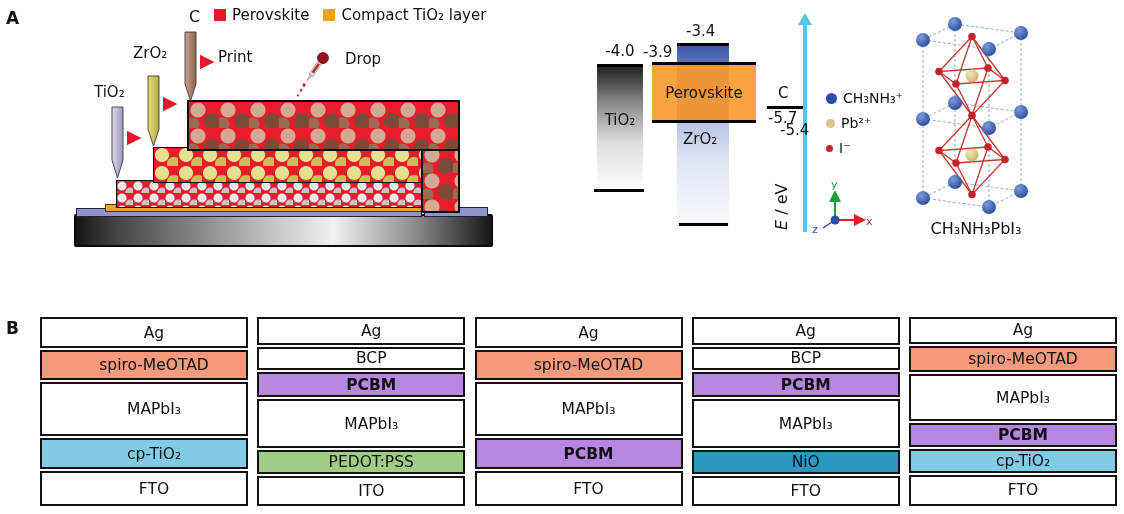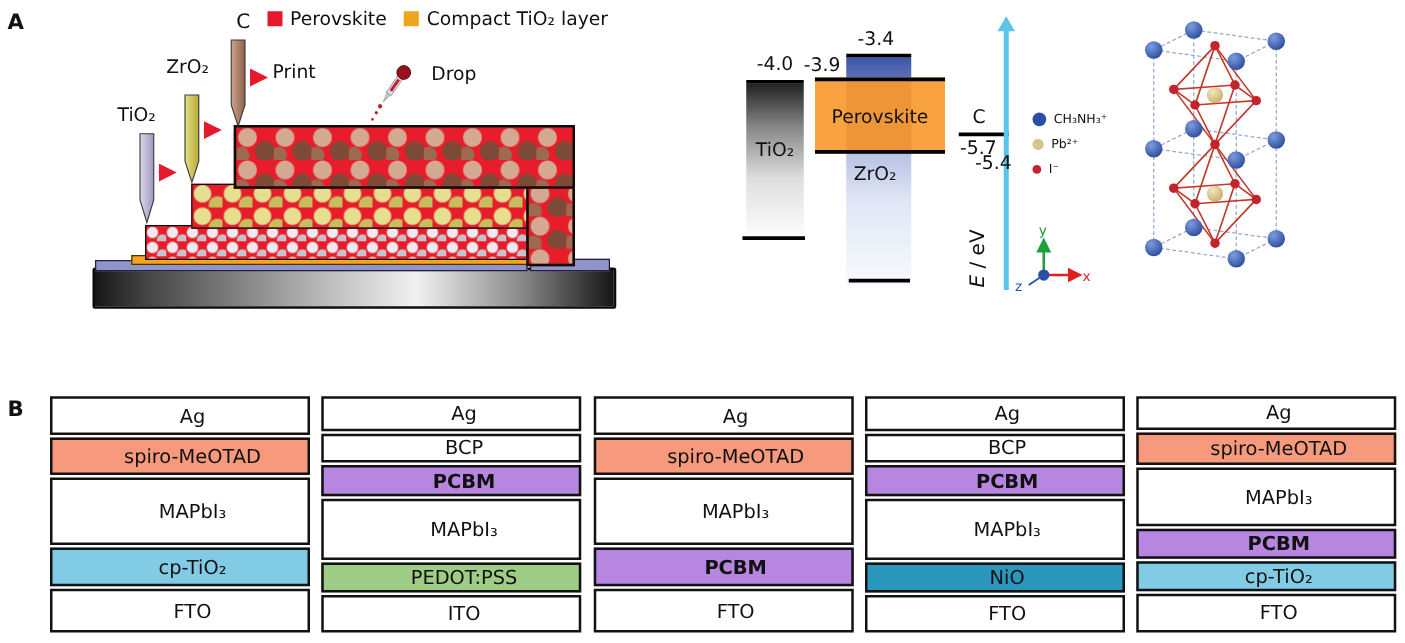--- a/index.html
+++ b/index.html
@@ -51,21 +51,21 @@
   .pvk-text{position:relative;z-index:1;}
   .c-line{left:767px;top:106px;width:40px;height:3px;background:#000;}
   .e-axis{left:803px;top:24px;width:4px;height:208px;background:#58c5e9;}
   .e-axis-head{left:798px;top:13px;width:0;height:0;border-left:7px solid transparent;
      border-right:7px solid transparent;border-bottom:12px solid #58c5e9;}
   .e-axis-lbl{position:absolute;left:772px;top:230px;transform:rotate(-90deg);transform-origin:left top;
      font-size:16px;white-space:nowrap;}
   .e-axis-lbl .it{font-style:italic;}
 
   
-  .ion-legend{position:absolute;left:826px;top:90px;display:flex;flex-direction:column;gap:9px;font-size:10px;}
+  .ion-legend{position:absolute;left:826px;top:90px;display:flex;flex-direction:column;gap:9px;font-size:14px;}
   .ion-row{display:flex;align-items:center;gap:6px;}
   .ion-dot{display:inline-block;border-radius:50%;}
   .ion-dot.d1{width:11px;height:11px;}
   .ion-dot.d2{width:9px;height:9px;}
   .ion-dot.d3{width:7px;height:7px;}
   .formula{position:absolute;left:900px;top:219px;width:152px;text-align:center;font-size:16px;}
 
   
   .stacks{position:absolute;left:40px;top:317px;width:1077px;height:189px;display:flex;justify-content:space-between;}
   .stack{width:208px;display:flex;flex-direction:column;gap:2px;}
@@ -246,20 +246,21 @@
       <circle cx="20" cy="111" r="7"></circle>
         <circle cx="86" cy="120" r="7"></circle>
         <circle cx="118" cy="104" r="7"></circle>
         <circle cx="52" cy="95" r="7"></circle>
       <circle cx="20" cy="190" r="7"></circle>
         <circle cx="86" cy="199" r="7"></circle>
         <circle cx="118" cy="183" r="7"></circle>
         <circle cx="52" cy="174" r="7"></circle>
     </g>
   </svg>
+  <div class="formula">CH₃NH₃PbI₃</div>
 
   <div class="panel-letter" style="left:6px;top:318px;">B</div>
 
   <div class="stacks">
 
     <div class="stack">
       <div class="layer" style="flex: 30 1 0%; background: rgb(255, 255, 255);">
           <span>Ag</span>
         </div>
       <div class="layer" style="flex: 29 1 0%; background: rgb(246, 153, 125);">

